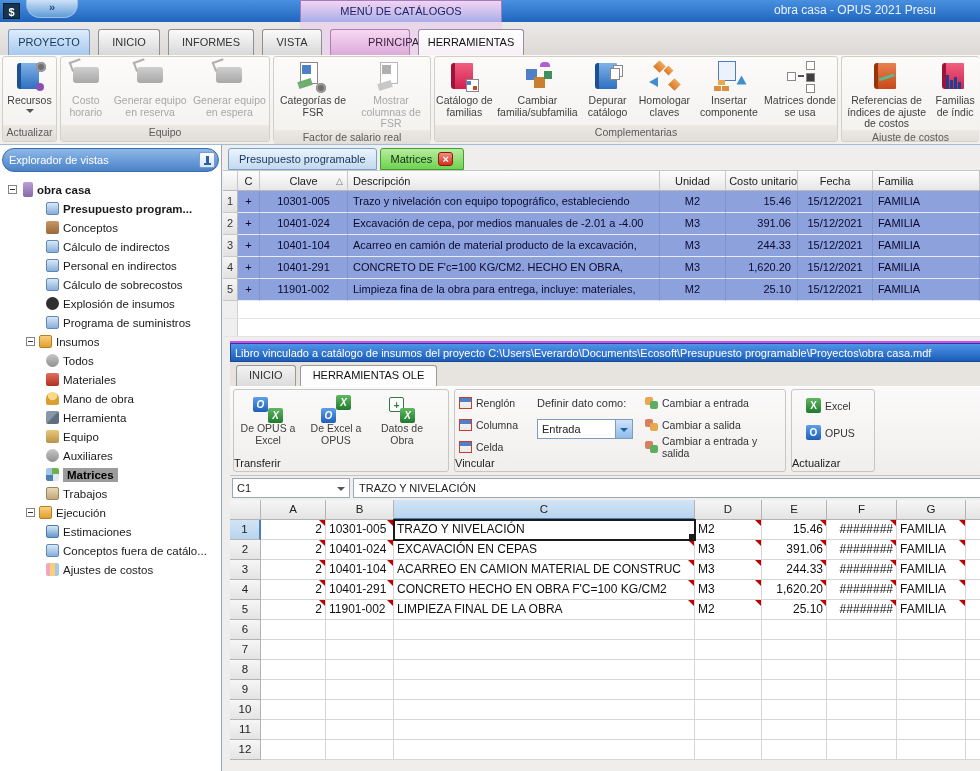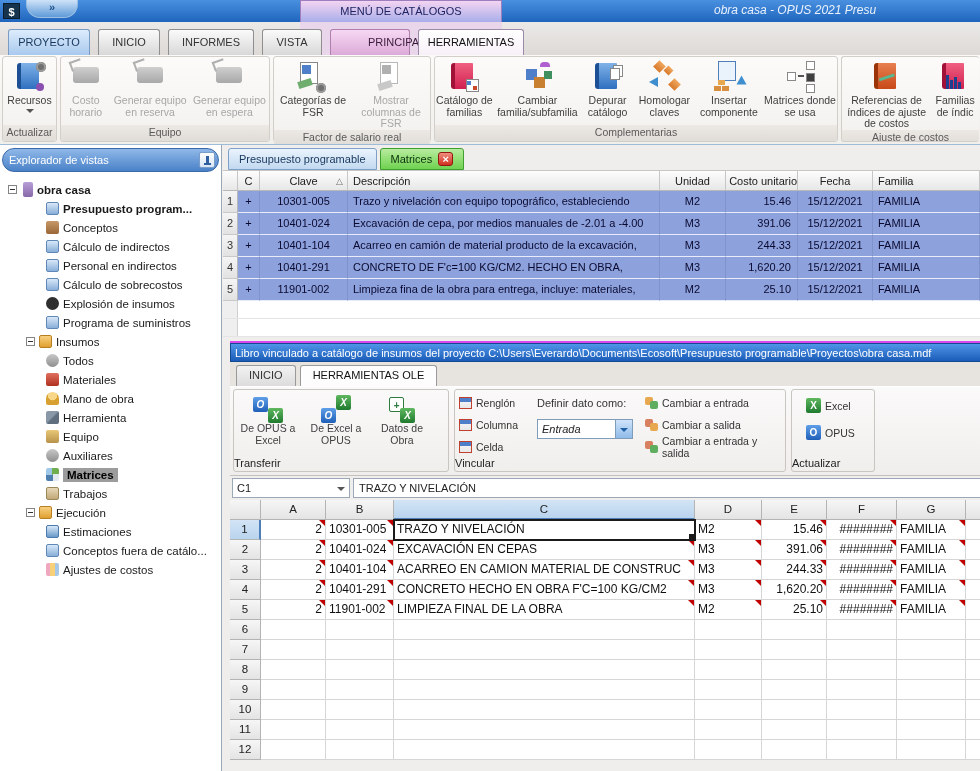--- a/index.html
+++ b/index.html
@@ -10,22 +10,22 @@
   #titlebar { position:absolute; left:0; top:0; width:980px; height:22px;
     background:linear-gradient(#4a90e0,#1f65bd); }
   .app-logo { position:absolute; left:3px; top:3px; width:17px; height:16px; background:#17344f;
     color:#fff; font-weight:bold; text-align:center; line-height:16px; font-size:11px; border:1px solid #0b1d2d; }
   .qat-badge { position:absolute; left:26px; top:0; width:52px; height:18px;
     background:linear-gradient(#cfe2f8,#5f9bd8); border-radius:0 0 14px 14px; border:1px solid #9dbfe4; border-top:none;
     color:#1b4f8a; text-align:center; line-height:15px; font-weight:bold; }
   .ctx-header { position:absolute; left:300px; top:0; width:202px; height:22px;
     background:linear-gradient(#f4d4f2,#a9aee9); border:1px solid #9d7fc0; border-bottom:none;
     color:#1f2460; text-align:center; line-height:21px; }
-  .win-title { position:absolute; right:16px; top:3px; width:250px; white-space:nowrap; overflow:hidden;
-    color:#eaf2fc; font-size:12px; text-align:left;font-style:italic; }
+  .win-title { position:absolute; right:0px; top:3px; width:250px; white-space:nowrap; overflow:hidden;
+    color:#eaf2fc; font-size:12px; text-align:center; }
 
   
   #tabrow { position:absolute; left:0; top:22px; width:980px; height:33px; background:linear-gradient(#eceae8,#dcd9d6); }
   #tabrow .ctx-shade { position:absolute; left:300px; top:0; width:202px; height:33px; background:#e9d6ea; }
   .rtabs { position:absolute; left:8px; top:7px; display:flex; gap:8px; }
   .rtab { height:26px; line-height:24px; text-align:center; border:1px solid #8f8f8f; border-bottom:none;
     border-radius:3px 3px 0 0; background:linear-gradient(#fafafa,#d8d8d8); color:#333; padding:0 4px; }
   .rtab.blue { background:linear-gradient(#dcecfc,#a9c9ee); border-color:#7a9cc4; color:#16365c; }
   .rtab.pink { background:linear-gradient(#f6d8f3,#dcaad8); border-color:#b07fb0; color:#3a1a3a;padding-left:37px; }
   .rtab.active { background:linear-gradient(#ffffff,#f7f0f7); border-color:#9a8aa8; color:#111; height:27px; }
@@ -138,21 +138,21 @@
   .xl-ic { width:30px; height:28px; position:relative; }
   .badge16 { position:absolute; width:15px; height:15px; border-radius:2px; color:#fff; font-weight:bold; font-size:10px; line-height:15px; text-align:center; }
   .b-blue { background:linear-gradient(#5f9fe8,#1f5fb8); }
   .b-green { background:linear-gradient(#5fb85f,#1f7a2f); }
   .b-grid { background:#fff; border:1px solid #2f7a3f; }
   .small-row { display:flex; align-items:center; gap:4px; height:19px; font-size:10.5px; color:#333; padding-left:4px; }
   .tbl-ic { width:13px; height:12px; border:1px solid #c04030; background:linear-gradient(#f8f8f8,#e8e8e8); position:relative; flex-shrink:0; }
   .tbl-ic:after { content:""; position:absolute; left:0; top:0; width:100%; height:4px; background:#4f7fc8; }
   .swap-ic { width:13px; height:12px; position:relative; flex-shrink:0; }
   .swap-ic i { position:absolute; width:8px; height:8px; border-radius:2px; }
-  .combo { width:96px; height:20px; background:#fff; border:1px solid #7f9db9; display:flex;font-style:italic; }
+  .combo { width:96px; height:20px; background:#fff; border:1px solid #7f9db9; display:flex; }
   .combo .val { flex:1; line-height:18px; padding-left:4px; color:#222; }
   .combo .btn { width:17px; background:linear-gradient(#cfe4fa,#8fbae8); border-left:1px solid #7f9db9; position:relative; }
   .combo .btn:after { content:""; position:absolute; left:4px; top:8px; border-left:4px solid transparent; border-right:4px solid transparent; border-top:4px solid #1f5fa8; }
 
   .fbar { height:24px; display:flex; align-items:center; background:#f0eeec; padding:2px 2px; gap:3px; }
   .namebox { width:118px; height:20px; background:#fff; border:1px solid #9aa8b8; display:flex; }
   .namebox .val { flex:1; line-height:18px; padding-left:4px; }
   .namebox .dd { width:16px; position:relative; }
   .namebox .dd:after { content:""; position:absolute; left:4px; top:8px; border-left:4px solid transparent; border-right:4px solid transparent; border-top:4px solid #555; }
   .ffield { flex:1; height:20px; background:#fff; border:1px solid #9aa8b8; line-height:18px; padding-left:5px; overflow:hidden; white-space:nowrap; }

